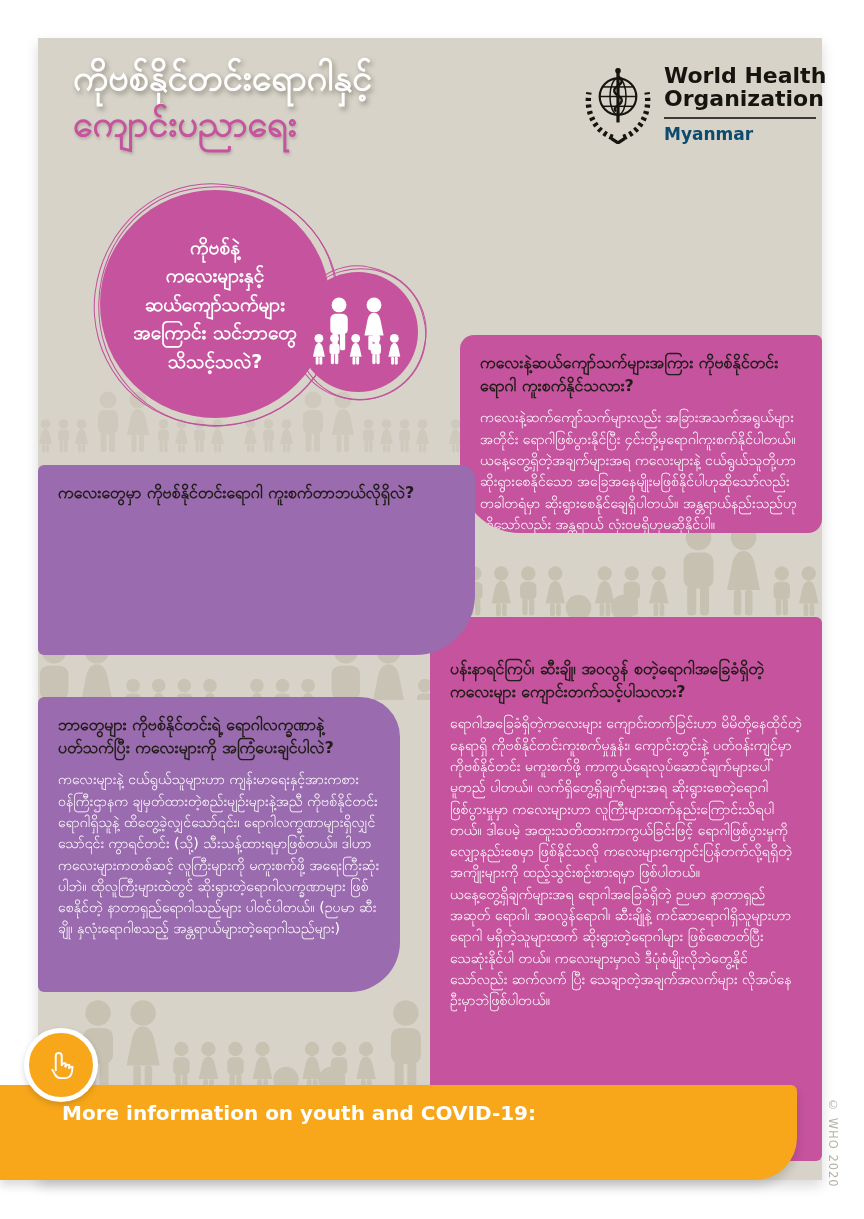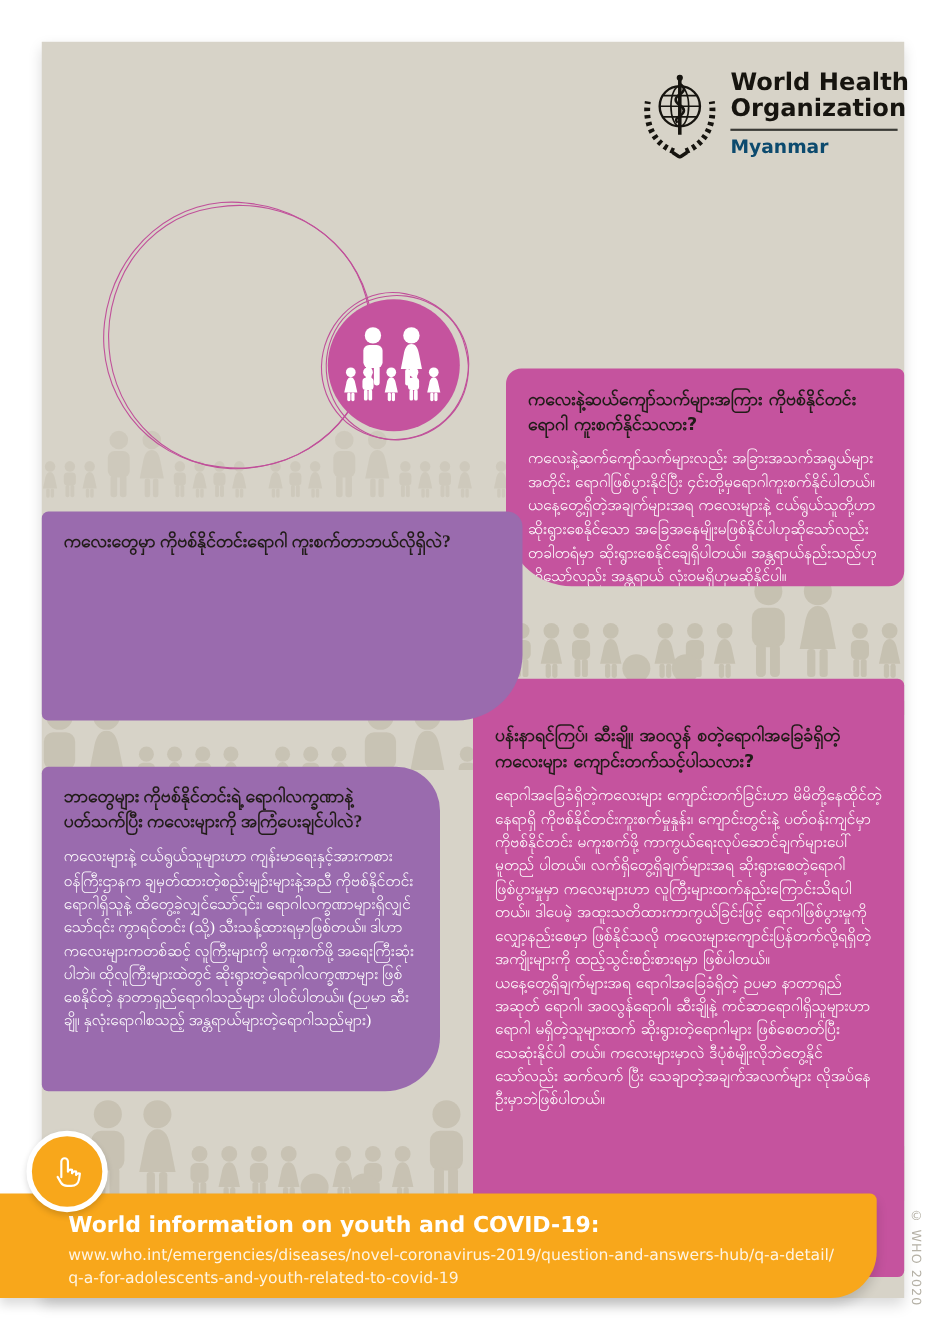--- a/index.html
+++ b/index.html
@@ -25,21 +25,21 @@
   .bubble{position:absolute;background:#c5539e;border-radius:50%;z-index:3;}
   .ring{position:absolute;border:1.6px solid #c0509a;border-radius:48% 52% 51% 49% / 52% 48% 50% 50%;z-index:2;}
   .bubble-big{left:100px;top:190px;width:230px;height:228px;display:flex;align-items:center;justify-content:center;text-align:center;}
   .bubble-big .q{color:#fff;font-weight:bold;font-size:19px;line-height:1.5;white-space:pre-line;}
   .bubble-small{left:298px;top:272px;width:120px;height:120px;display:flex;align-items:center;justify-content:center;}
   
   .qa{position:absolute;overflow:hidden;padding:16px 20px;box-sizing:border-box;}
   .qa .q{color:#211c18;font-weight:bold;font-size:16px;line-height:1.45;margin-bottom:10px;}
   .qa .a{color:#ffffff;font-size:14.2px;line-height:1.5;white-space:pre-line;}
   .qa-pink{background:#c5539e;z-index:2;}
-  .qa-purple{background:#9a6bae;z-index:3;font-family:Liberation Serif, serif;}
+  .qa-purple{background:#9a6bae;z-index:3;}
   .box-q1{left:460px;top:335px;width:362px;height:198px;border-radius:14px 6px 14px 60px;}
   .box-q2{left:38px;top:465px;width:437px;height:190px;border-radius:6px 14px 60px 6px;}
   .box-q4{left:430px;top:617px;width:392px;height:544px;border-radius:16px 6px 6px 70px;padding-top:40px;}
   .box-q3{left:38px;top:697px;width:362px;height:295px;border-radius:6px 40px 50px 6px;}
   
   .footer{position:absolute;left:0;top:1085px;width:797px;height:95px;background:#f8a71b;z-index:4;
           border-radius:0 6px 42px 0;box-shadow:0 6px 10px rgba(0,0,0,.14);box-sizing:border-box;padding:16px 30px 0 62px;}
   .footer .fh{color:#ffffff;font-weight:bold;font-size:20px;margin-bottom:6px;}
   .footer .url{color:rgba(255,255,255,.88);font-size:14.2px;line-height:1.5;cursor:pointer;}
   .hand-badge{position:absolute;left:24px;top:1028px;width:64px;height:64px;border-radius:50%;
@@ -135,20 +135,24 @@
         <use href="#g-tile" x="585" y="2"></use>
     </svg>
     <svg width="1030" height="90" viewBox="0 0 686 60" class="sil" style="margin-top:-30px">
       <use href="#g-tile" x="-110"></use>
         <use href="#g-tile" x="95"></use>
         <use href="#g-tile" x="300"></use>
         <use href="#g-tile" x="505"></use>
     </svg>
   </div>
 
+  <div class="title">
+    <div class="l1">ကိုဗစ်နိုင်တင်းရောဂါနှင့်</div>
+    <div class="l2">ကျောင်းပညာရေး</div>
+  </div>
 
   <div class="who">
     <svg class="who-emblem" viewBox="0 0 64 78">
       <g fill="none" stroke="#16140f">
         <path d="M27 72 C11 66 2 50 5 30" stroke-width="5" stroke-dasharray="3 3.2"></path>
         <path d="M37 72 C53 66 62 50 59 30" stroke-width="5" stroke-dasharray="3 3.2"></path>
         <path d="M26 73 l6 4 l6 -4" stroke-width="3"></path>
         <circle cx="32" cy="34" r="17" stroke-width="2"></circle>
         <ellipse cx="32" cy="34" rx="7.5" ry="17" stroke-width="1.4"></ellipse>
         <line x1="15" y1="34" x2="49" y2="34" stroke-width="1.4"></line>
@@ -162,20 +166,27 @@
     <div class="who-text">
       <div class="who-org">World Health</div>
       <div class="who-org">Organization</div>
       <div class="who-rule"></div>
       <div class="who-country">Myanmar</div>
     </div>
   </div>
 
   <div class="ring" style="left:94px;top:184px;width:242px;height:240px;transform:rotate(7deg);"></div>
   <div class="ring" style="left:98px;top:186px;width:238px;height:238px;transform:rotate(-9deg);"></div>
+  <div class="bubble bubble-big">
+    <div class="q">ကိုဗစ်နဲ့
+ကလေးများနှင့်
+ဆယ်ကျော်သက်များ
+အကြောင်း သင်ဘာတွေ
+သိသင့်သလဲ?</div>
+  </div>
   <div class="ring" style="left:292px;top:266px;width:132px;height:132px;transform:rotate(12deg);"></div>
   <div class="ring" style="left:296px;top:268px;width:128px;height:130px;transform:rotate(-14deg);"></div>
   <div class="bubble bubble-small">
     <svg width="92" height="76" viewBox="0 0 100 80" fill="#ffffff">
       <use href="#g-girl" x="0" y="42" transform="scale(1)"></use>
       <use href="#g-boy" x="17" y="42"></use>
       <g transform="translate(18,2) scale(0.95)">
           <use href="#g-man"></use>
         </g>
       <use href="#g-girl" x="40" y="42"></use>
@@ -201,25 +212,21 @@
     <div class="a">ရောဂါအခြေခံရှိတဲ့ကလေးများ ကျောင်းတက်ခြင်းဟာ မိမိတို့နေထိုင်တဲ့ နေရာရှိ ကိုဗစ်နိုင်တင်းကူးစက်မှုနှုန်း၊ ကျောင်းတွင်းနဲ့ ပတ်ဝန်းကျင်မှာ ကိုဗစ်နိုင်တင်း မကူးစက်ဖို့ ကာကွယ်ရေးလုပ်ဆောင်ချက်များပေါ်မူတည် ပါတယ်။ လက်ရှိတွေ့ရှိချက်များအရ ဆိုးရွားစေတဲ့ရောဂါဖြစ်ပွားမှုမှာ ကလေးများဟာ လူကြီးများထက်နည်းကြောင်းသိရပါတယ်။ ဒါပေမဲ့ အထူးသတိထားကာကွယ်ခြင်းဖြင့် ရောဂါဖြစ်ပွားမှုကို လျှော့နည်းစေမှာ ဖြစ်နိုင်သလို ကလေးများကျောင်းပြန်တက်လို့ရရှိတဲ့အကျိုးများကို ထည့်သွင်းစဉ်းစားရမှာ ဖြစ်ပါတယ်။
 ယနေ့တွေ့ရှိချက်များအရ ရောဂါအခြေခံရှိတဲ့ ဉပမာ နာတာရှည်အဆုတ် ရောဂါ၊ အဝလွန်ရောဂါ၊ ဆီးချိုနဲ့ ကင်ဆာရောဂါရှိသူများဟာ ရောဂါ မရှိတဲ့သူများထက် ဆိုးရွားတဲ့ရောဂါများ ဖြစ်စေတတ်ပြီး သေဆုံးနိုင်ပါ တယ်။ ကလေးများမှာလဲ ဒီပုံစံမျိုးလိုဘဲတွေ့နိုင်သော်လည်း ဆက်လက် ပြီး သေချာတဲ့အချက်အလက်များ လိုအပ်နေဦးမှာဘဲဖြစ်ပါတယ်။</div>
   </div>
 
   <div class="qa qa-purple box-q3">
     <div class="q">ဘာတွေများ ကိုဗစ်နိုင်တင်းရဲ့ ရောဂါလက္ခဏာနဲ့ ပတ်သက်ပြီး ကလေးများကို အကြံပေးချင်ပါလဲ?</div>
     <div class="a">ကလေးများနဲ့ ငယ်ရွယ်သူများဟာ ကျန်းမာရေးနှင့်အားကစား ဝန်ကြီးဌာနက ချမှတ်ထားတဲ့စည်းမျဉ်းများနဲ့အညီ ကိုဗစ်နိုင်တင်း ရောဂါရှိသူနဲ့ ထိတွေ့ခဲ့လျှင်သော်၎င်း၊ ရောဂါလက္ခဏာများရှိလျှင် သော်၎င်း ကွာရင်တင်း (သို့) သီးသန့်ထားရမှာဖြစ်တယ်။ ဒါဟာ ကလေးများကတစ်ဆင့် လူကြီးများကို မကူးစက်ဖို့ အရေးကြီးဆုံး ပါဘဲ။ ထိုလူကြီးများထဲတွင် ဆိုးရွားတဲ့ရောဂါလက္ခဏာများ ဖြစ်စေနိုင်တဲ့ နာတာရှည်ရောဂါသည်များ ပါဝင်ပါတယ်။ (ဉပမာ ဆီးချို၊ နှလုံးရောဂါစသည့် အန္တရာယ်များတဲ့ရောဂါသည်များ)</div>
   </div>
 
   <div class="footer">
-    <div class="fh">World information on youth and COVID-19:</div>
-    <div class="url">
-      <div>www.who.int/emergencies/diseases/novel-coronavirus-2019/question-and-answers-hub/q-a-detail/</div>
-      <div>q-a-for-adolescents-and-youth-related-to-covid-19</div>
-    </div>
+    <div class="fh">More information on youth and COVID-19:</div>
   </div>
   <div class="hand-badge">
     <svg width="36" height="36" viewBox="0 0 48 48" fill="none" stroke="#ffffff" stroke-width="2.6" stroke-linecap="round" stroke-linejoin="round">
       <path d="M17 31 L17 12 a4 4 0 0 1 8 0 L25 24"></path>
       <path d="M25 24 q1.5 -3 5 -2 l0 4"></path>
       <path d="M30 26 q1.5 -3 5 -2 l0 4"></path>
       <path d="M35 28 q1.5 -2.5 4.5 -1.5 l-1 7 q-1.5 8 -9.5 8 l-5 0 q-5 0 -7.5 -4 l-4 -7"></path>
     </svg>
   </div>
 

